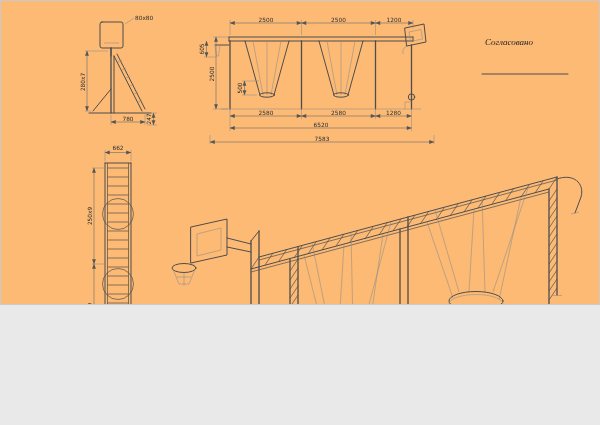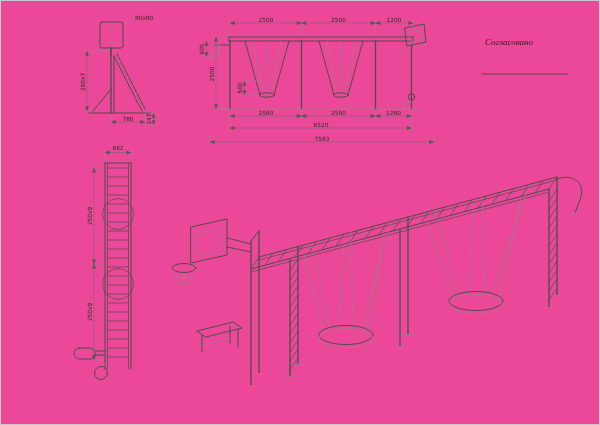--- a/index.html
+++ b/index.html
@@ -1,17 +1,17 @@
 <!DOCTYPE html>
 <html><head>
 <meta charset="utf-8">
 <style>
   html,body { margin:0; padding:0; background:#e9e9e9; }
   .sheet {
-    width:600px; height:425px; background:#ec4899;
+    width:600px; height:305px; background:#fdba74;
     border:1px solid #c9c9c9; box-sizing:border-box;
     position:relative; overflow:hidden;
     font-family:"DejaVu Sans", sans-serif;
   }
   svg { display:block; }
   .ln { stroke:#4d4d4d; stroke-width:1; fill:none; stroke-linecap:round; stroke-linejoin:round; }
   .md { stroke:#4d4d4d; stroke-width:1.3; fill:none; stroke-linecap:round; }
   .rg { stroke:#4d4d4d; stroke-width:0.7; fill:none; }
   .tn { stroke:#8c8c8c; stroke-width:0.55; fill:none; }
   .dm { stroke:#6b6b6b; stroke-width:0.6; fill:none; }

